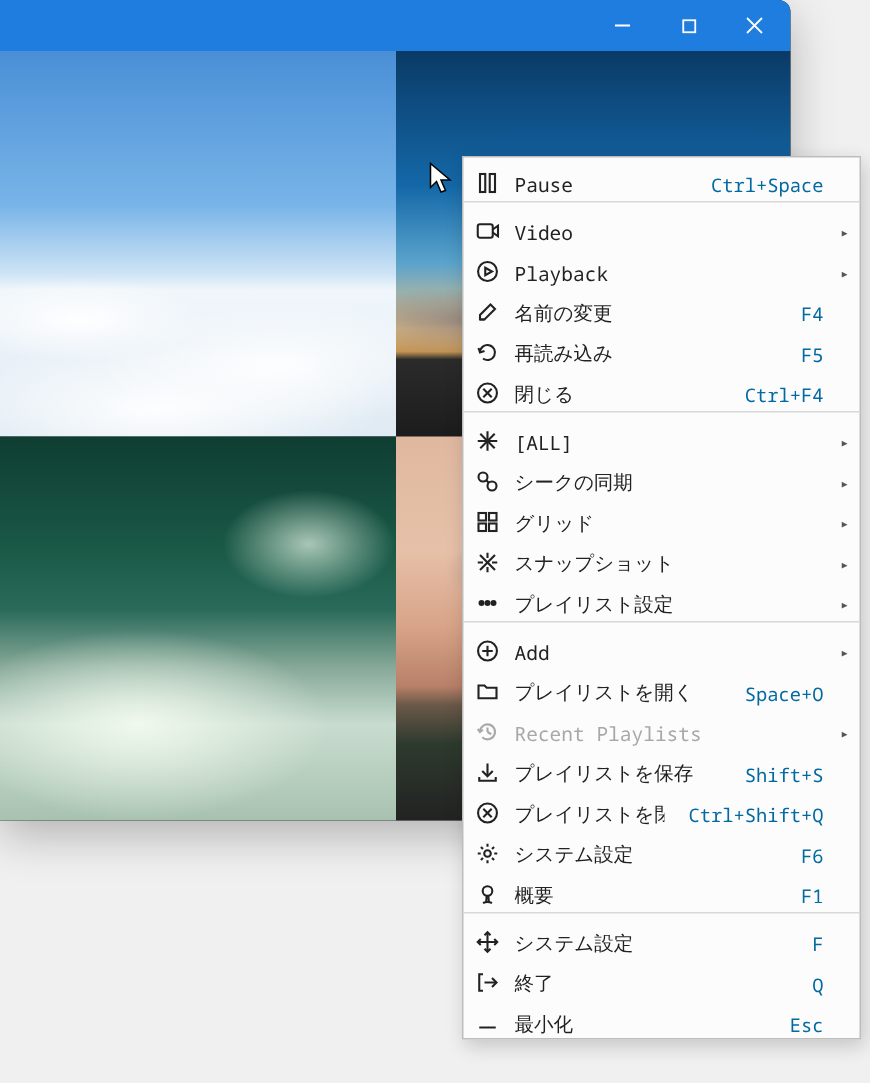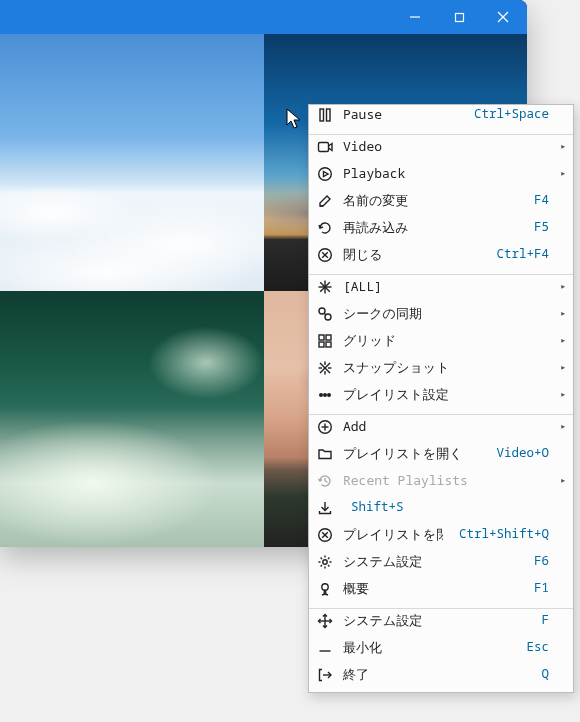--- a/index.html
+++ b/index.html
@@ -78,21 +78,21 @@
     background: #fcfcfc;
     border: 1px solid #bdbdbd;
     box-shadow: 2px 4px 12px rgba(0,0,0,.18);
     font-size: 13px;
     color: #222;
     z-index: 40;
     font-family: "Noto Sans Mono", Consolas, monospace;
   }
   .menu .item {
     display: flex;
-    align-items: flex-start;
+    align-items: flex-end;
     height: 27px;
     padding: 0 6px 0 6px;
     gap: 8px;
     cursor: default;
   }
   .menu .item.disabled { color: #a8a8a8; }
   .menu .sep {
     height: 1px;
     background: #d8d8d8;
     margin: 2px 0;
@@ -284,21 +284,21 @@
       <span class="label">Add</span>
       <span class="arrow">▸</span>
     </div>
     <div class="item">
       <span class="icon">
         <svg width="16" height="16" viewBox="0 0 16 16">
           <path d="M2 4 L6 4 L7.5 5.5 L14 5.5 L14 12.5 L2 12.5 Z"></path>
         </svg>
       </span>
       <span class="label">プレイリストを開く</span>
-      <span class="shortcut">Video+O</span>
+      <span class="shortcut">Space+O</span>
       <span class="arrow"></span>
     </div>
     <div class="item disabled">
       <span class="icon">
         <svg width="16" height="16" viewBox="0 0 16 16">
           <path d="M3 8 A5 5 0 1 1 4.5 11.5"></path>
           <line x1="8" y1="5" x2="8" y2="8"></line>
           <line x1="8" y1="8" x2="10.5" y2="9.5"></line>
           <path d="M1.5 6 L3 8 L5 6.5"></path>
         </svg>
@@ -307,20 +307,21 @@
       <span class="arrow">▸</span>
     </div>
     <div class="item">
       <span class="icon">
         <svg width="16" height="16" viewBox="0 0 16 16">
           <line x1="8" y1="2" x2="8" y2="10"></line>
           <path d="M4.5 7 L8 10.5 L11.5 7"></path>
           <path d="M2.5 11 L2.5 13.5 L13.5 13.5 L13.5 11"></path>
         </svg>
       </span>
+      <span class="label">プレイリストを保存</span>
       <span class="shortcut">Shift+S</span>
       <span class="arrow"></span>
     </div>
     <div class="item">
       <span class="icon">
         <svg width="16" height="16" viewBox="0 0 16 16">
           <circle cx="8" cy="8" r="6.3"></circle>
           <line x1="5.2" y1="5.2" x2="10.8" y2="10.8"></line>
           <line x1="10.8" y1="5.2" x2="5.2" y2="10.8"></line>
         </svg>
@@ -361,32 +362,32 @@
           <path d="M6 3.5 L8 1.5 L10 3.5 M6 12.5 L8 14.5 L10 12.5 M3.5 6 L1.5 8 L3.5 10 M12.5 6 L14.5 8 L12.5 10"></path>
         </svg>
       </span>
       <span class="label">システム設定</span>
       <span class="shortcut">F</span>
       <span class="arrow"></span>
     </div>
     <div class="item">
       <span class="icon">
         <svg width="16" height="16" viewBox="0 0 16 16">
-          <line x1="2.5" y1="11" x2="13.5" y2="11"></line>
-        </svg>
-      </span>
-      <span class="label">最小化</span>
-      <span class="shortcut">Esc</span>
-      <span class="arrow"></span>
-    </div>
-    <div class="item">
-      <span class="icon">
-        <svg width="16" height="16" viewBox="0 0 16 16">
           <path d="M5 2.5 L2.5 2.5 L2.5 13.5 L5 13.5"></path>
           <line x1="6" y1="8" x2="14" y2="8"></line>
           <path d="M11 5 L14 8 L11 11"></path>
         </svg>
       </span>
       <span class="label">終了</span>
       <span class="shortcut">Q</span>
       <span class="arrow"></span>
     </div>
+    <div class="item">
+      <span class="icon">
+        <svg width="16" height="16" viewBox="0 0 16 16">
+          <line x1="2.5" y1="11" x2="13.5" y2="11"></line>
+        </svg>
+      </span>
+      <span class="label">最小化</span>
+      <span class="shortcut">Esc</span>
+      <span class="arrow"></span>
+    </div>
   </div>
 
 </body></html>

